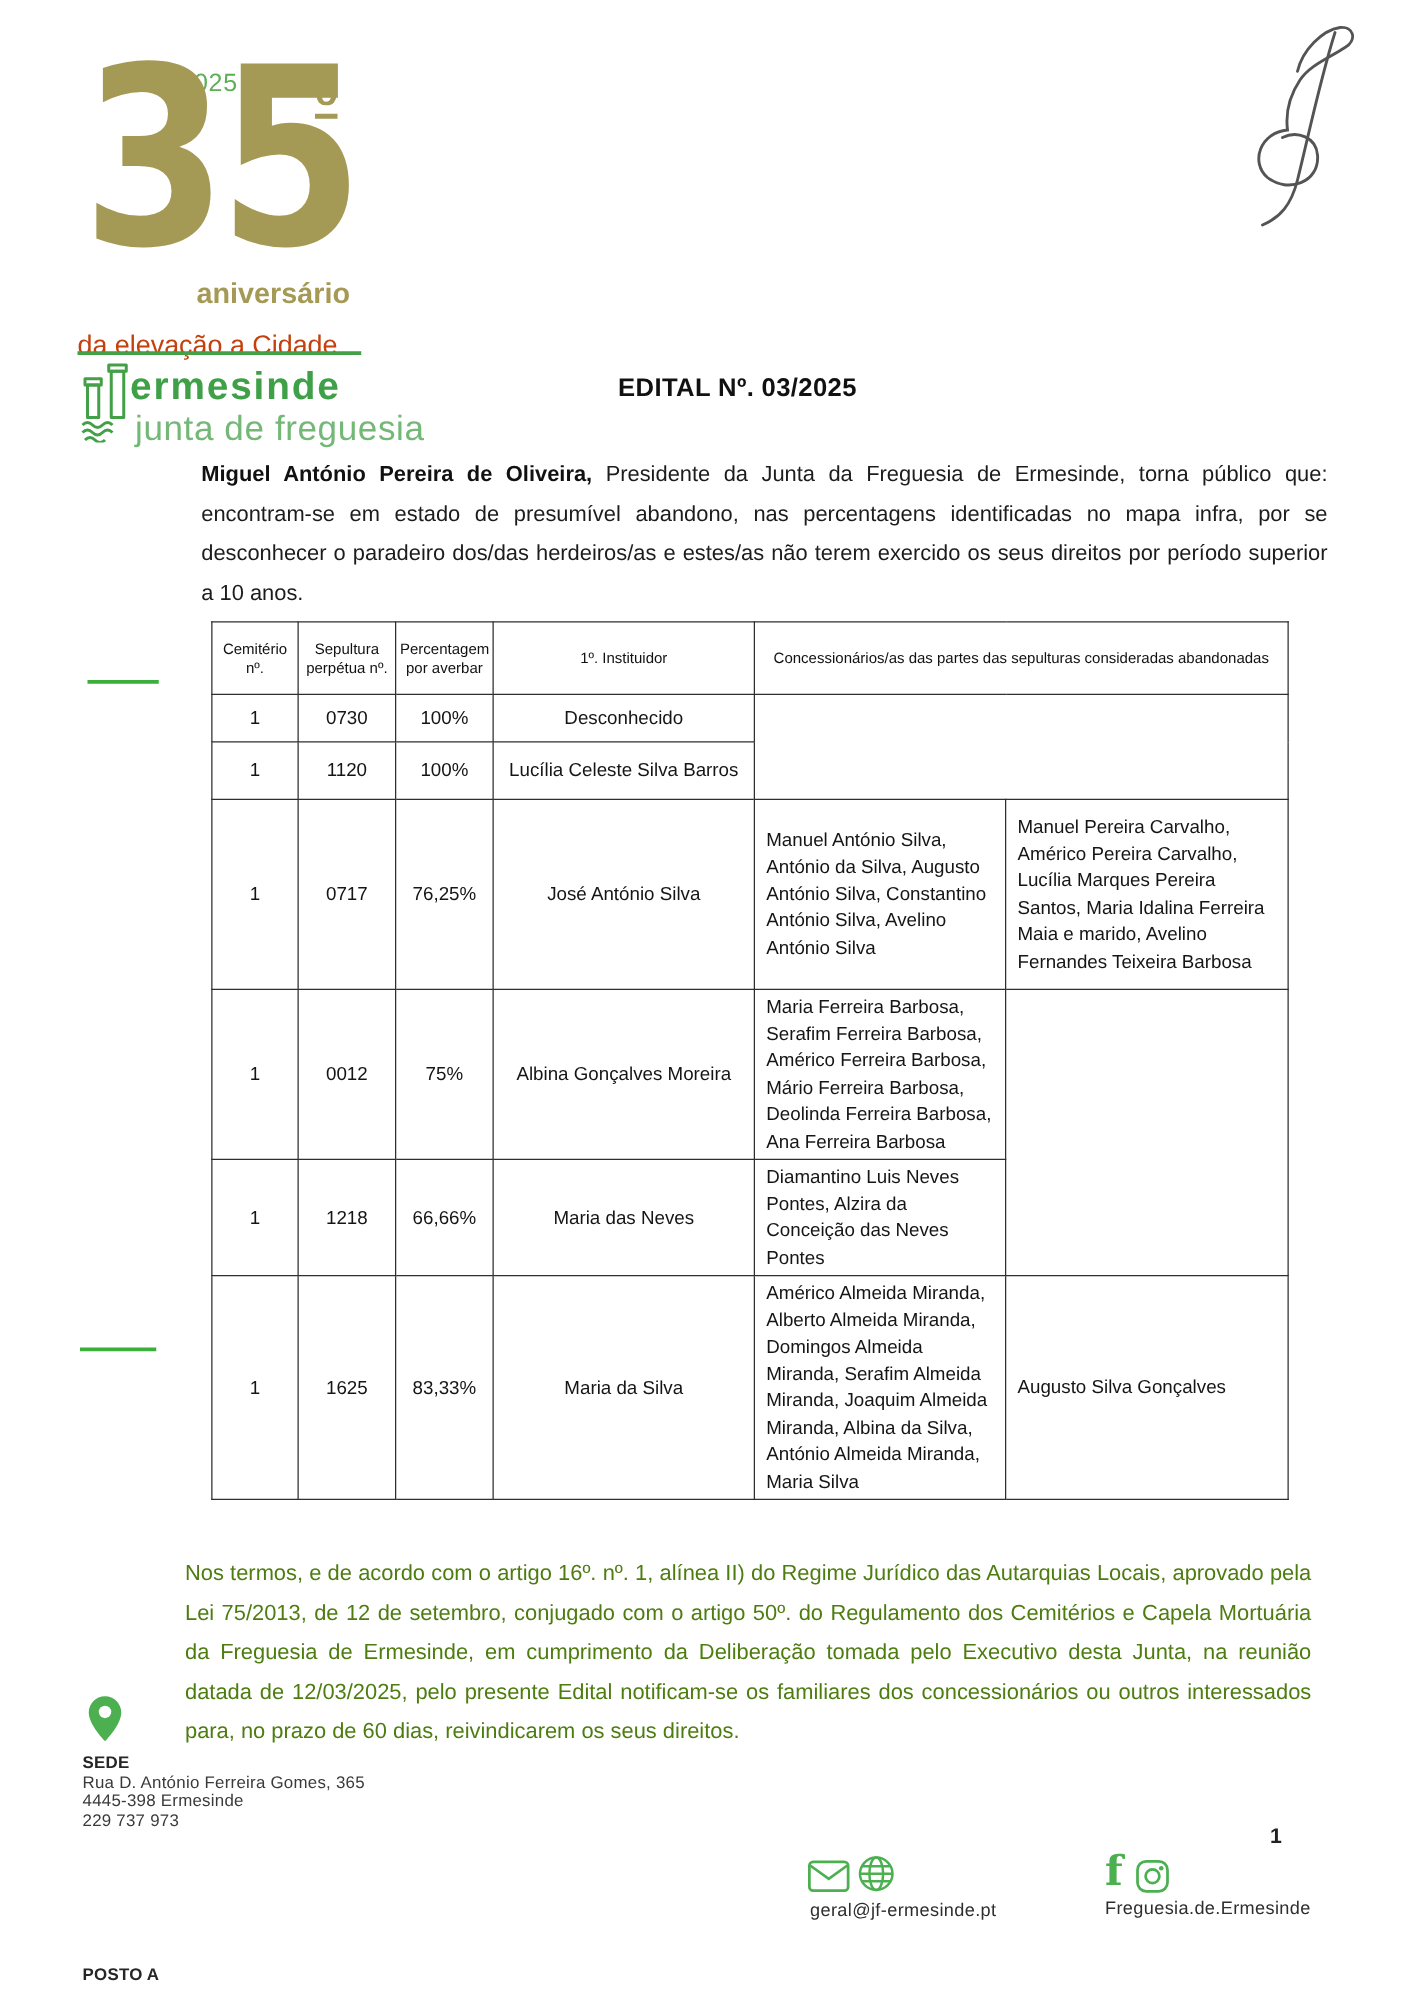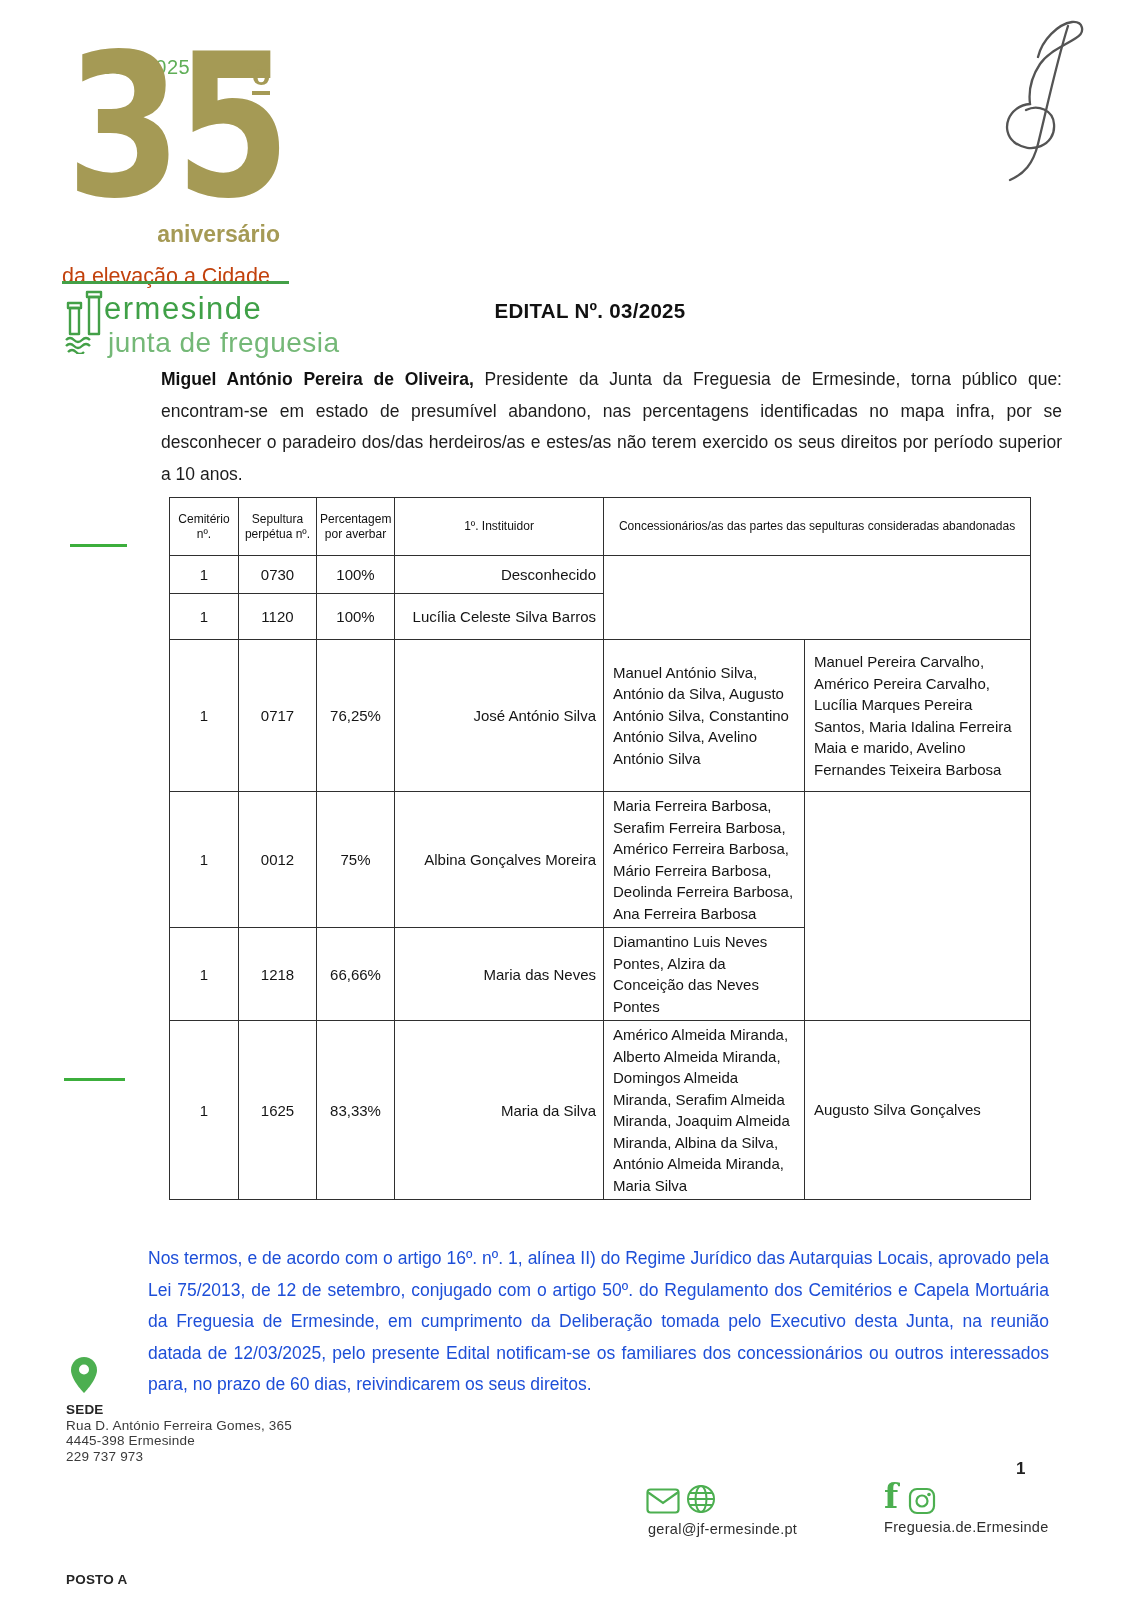--- a/index.html
+++ b/index.html
@@ -10,38 +10,38 @@
   
   .years{left:90px;top:56px;font-size:20px;color:#5fae57;letter-spacing:.5px;font-weight:500;}
   .big35{left:66px;top:28px;font-size:198px;line-height:1;font-weight:700;color:#a59a55;
          font-family:"DejaVu Sans",sans-serif;transform:scaleX(.84);transform-origin:left top;
          letter-spacing:-8px;}
   .ordinal{left:252px;top:60px;font-size:30px;font-weight:700;color:#a59a55;line-height:1;
            border-bottom:4px solid #a59a55;padding-bottom:1px;}
   .anniv{left:110px;top:221px;width:170px;text-align:right;font-size:23px;font-weight:600;color:#a59a55;}
   .subtitle{left:62px;top:264px;font-size:21.5px;color:#c2410c;font-weight:500;}
   .rule{left:62px;top:281px;width:227px;height:3px;background:#43a047;}
-  .brand{left:104px;top:291px;font-size:31px;font-weight:400;color:#3fa047;letter-spacing:1.5px;}
+  .brand{left:104px;top:291px;font-size:31px;font-weight:700;color:#3fa047;letter-spacing:1.5px;}
   .brandsub{left:108px;top:327px;font-size:28px;color:#74b877;letter-spacing:.5px;}
 
   
   .title{left:400px;top:299px;width:380px;text-align:center;font-size:20.5px;font-weight:700;
          letter-spacing:.3px;color:#111;}
   .para{left:148px;top:351px;width:901px;font-size:17.5px;line-height:31.5px;text-align:justify;color:#1c1c1c;}
   .para b{color:#111;}
-  .closing{left:148px;top:1243px;width:901px;font-size:17.5px;line-height:31.5px;text-align:justify;color:#1d4ed8;}
+  .closing{left:148px;top:1243px;width:901px;font-size:17.5px;line-height:31.5px;text-align:justify;color:#4d7c0f;}
 
   
   .tablewrap{left:169px;top:497px;}
   table{border-collapse:collapse;table-layout:fixed;width:861px;}
   td,th{border:1.4px solid #2f2f2f;font-weight:400;overflow:hidden;}
   th{font-size:12px;line-height:14.5px;text-align:center;vertical-align:middle;padding:2px 3px;color:#111;}
   td{font-size:15px;color:#151515;}
   td.num{text-align:center;vertical-align:middle;}
-  td.inst{text-align:right;vertical-align:middle;padding:3px 7px;line-height:21px;}
+  td.inst{text-align:center;vertical-align:middle;padding:3px 7px;line-height:21px;}
   td.names{text-align:left;vertical-align:middle;padding:3px 9px;line-height:21.5px;}
 
   
   .dash1{left:70px;top:544px;width:57px;height:3px;background:#3cae3c;}
   .dash2{left:64px;top:1078px;width:61px;height:3px;background:#3cae3c;}
 
   
   .foot{font-size:13.5px;line-height:15.5px;color:#3a3a3a;letter-spacing:.2px;}
   .foot .lbl{font-weight:700;color:#262626;}
   .sede{left:66px;top:1402px;}

